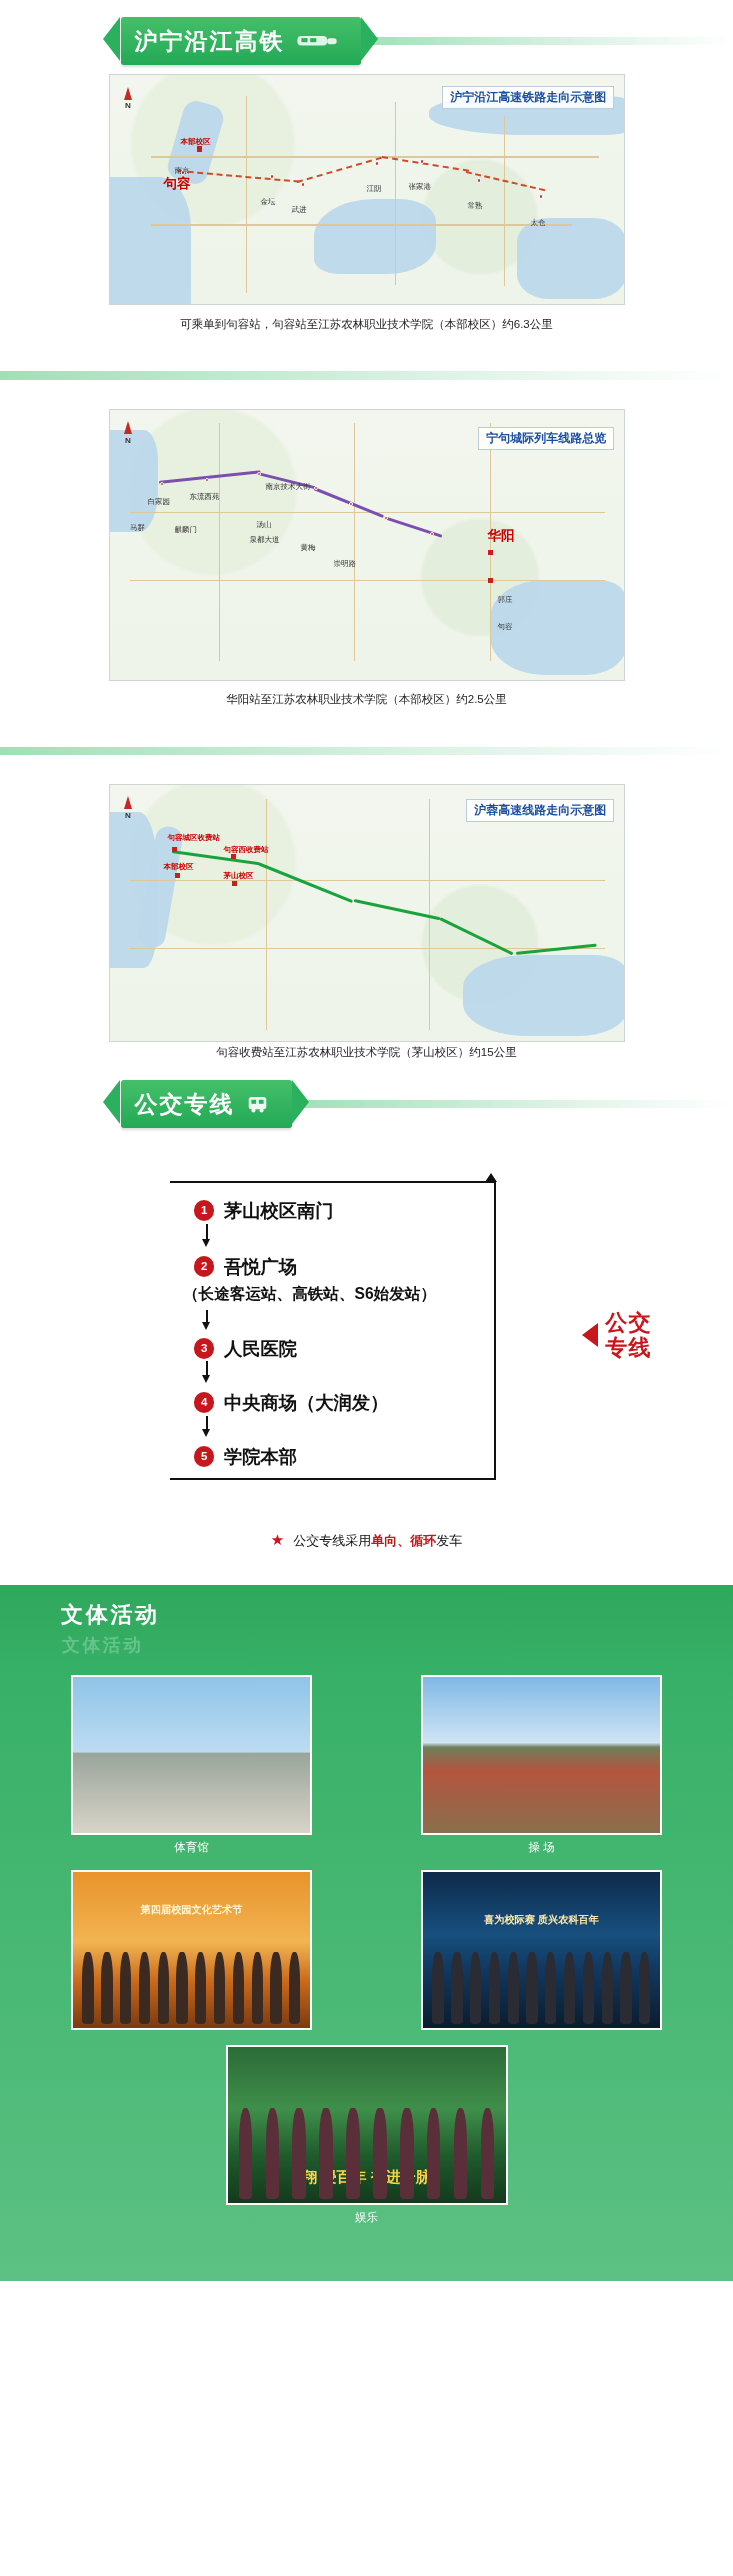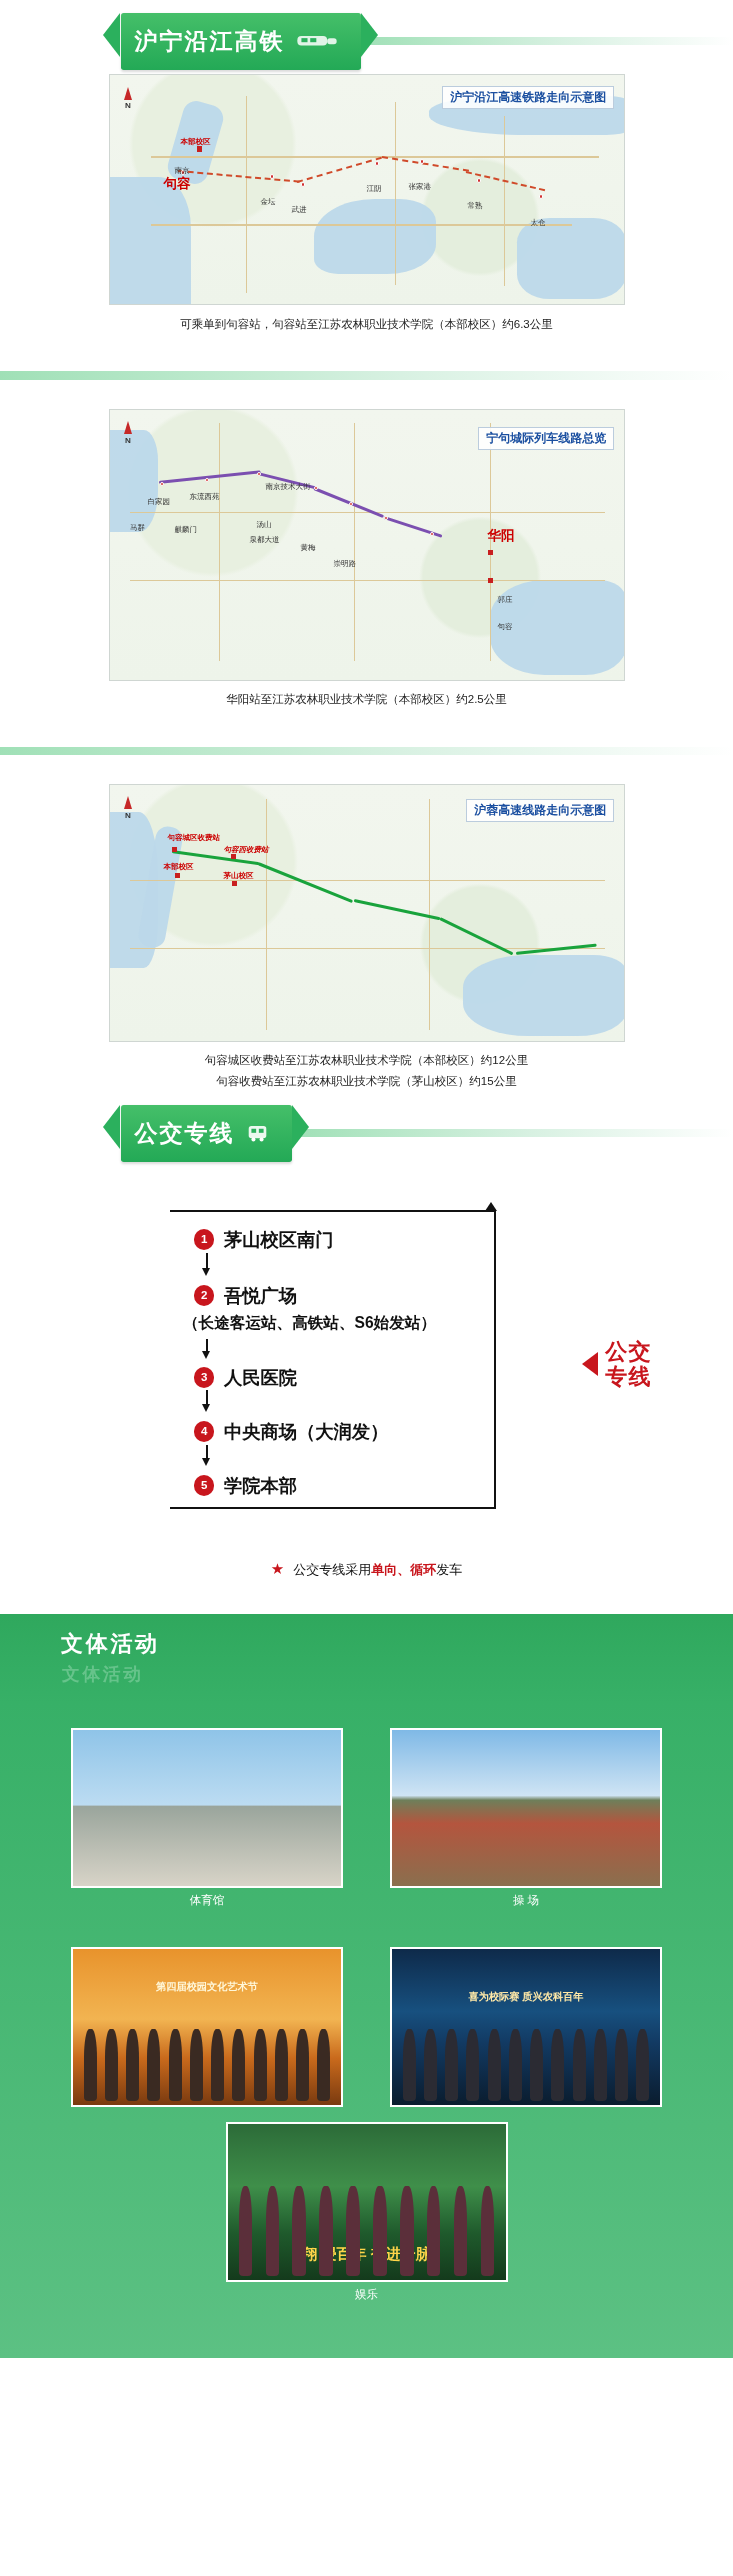--- a/index.html
+++ b/index.html
@@ -17,21 +17,21 @@
     position:relative;
     height:58px;
     margin-top:12.2px;
     display:flex;
     align-items:center;
   }
   .sec-head .ribbon {
     position:relative;
     display:flex;
     align-items:center;
-    height:57px;
+    height:48px;
     margin-left:121px;
     padding:0 23px 0 13.6px;
     background:linear-gradient(180deg,#45bf69 0%, #23a956 100%);
     border-radius:2.7px;
     box-shadow:0 1.4px 2.7px rgba(0,0,0,.15);
   }
   .sec-head .ribbon:before {
     content:"";
     position:absolute;
     left:-17.7px; top:0;
@@ -292,21 +292,21 @@
     font-size:17.7px;
     font-weight:bold;
     letter-spacing:2.7px;
     opacity:.55;
   }
   .photo-grid {
     width:591px;
     margin:17.7px auto 0;
   }
   .prow { display:flex; justify-content:space-between; margin-bottom:15px; }
-  .pcell { width:272px;margin-top:24px; }
+  .pcell { width:241px; }
   .pcell.full { width:282px; margin:0 auto; }
   .photo {
     width:100%;
     height:160px;
     border:2px solid #ffffff;
     position:relative;
     overflow:hidden;
   }
   .photo.p1 {
     background:linear-gradient(180deg,#8fc4e8 0%, #bcdcf2 48%, #9aa59c 49%, #d8d4c8 100%);
@@ -500,25 +500,24 @@
       </div>
 
       <div class="map-caption-box" style="right:9.5px;top:13.6px;">沪蓉高速线路走向示意图</div>
 
       <div class="map-sq" style="left:62px;top:62px;"></div>
       <div class="map-sq" style="left:121px;top:69px;"></div>
       <div class="map-sq" style="left:65px;top:88px;"></div>
       <div class="map-sq" style="left:122px;top:96px;"></div>
 
       <div class="map-label red" style="left:58px;top:48px;">句容城区收费站</div>
-      <div class="map-label red" style="left:114px;top:60px;font-style:italic;">句容西收费站</div>
+      <div class="map-label red" style="left:114px;top:60px;">句容西收费站</div>
       <div class="map-label red" style="left:54px;top:77px;">本部校区</div>
       <div class="map-label red" style="left:114px;top:86px;">茅山校区</div>
     </div>
-    <div class="cap">句容城区收费站至江苏农林职业技术学院（本部校区）约12公里</div>
     <div class="cap" style="margin-top:1.4px;">句容收费站至江苏农林职业技术学院（茅山校区）约15公里</div>
   </div>
 
   <div class="sec-head">
     <div class="ribbon">
       <span class="title">公交专线</span>
       <span class="icon-slot">
         <svg width="23" height="19" viewBox="0 0 34 28">
           <rect x="4" y="3" width="26" height="18" rx="4" fill="#ffffff" opacity=".9"></rect>
           <rect x="8" y="7" width="7" height="6" fill="#2bb05d"></rect>

